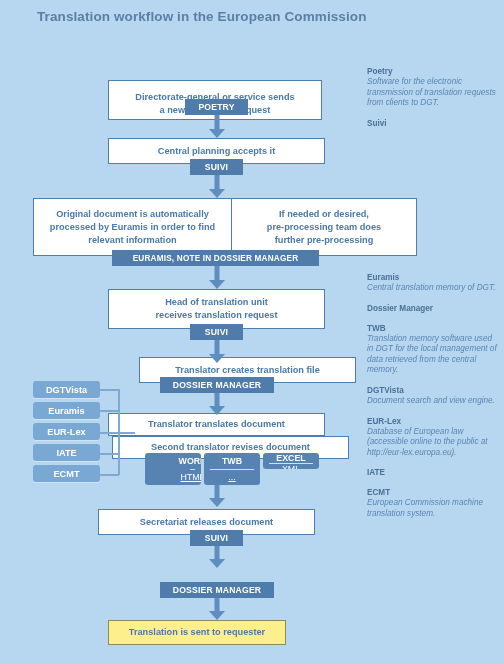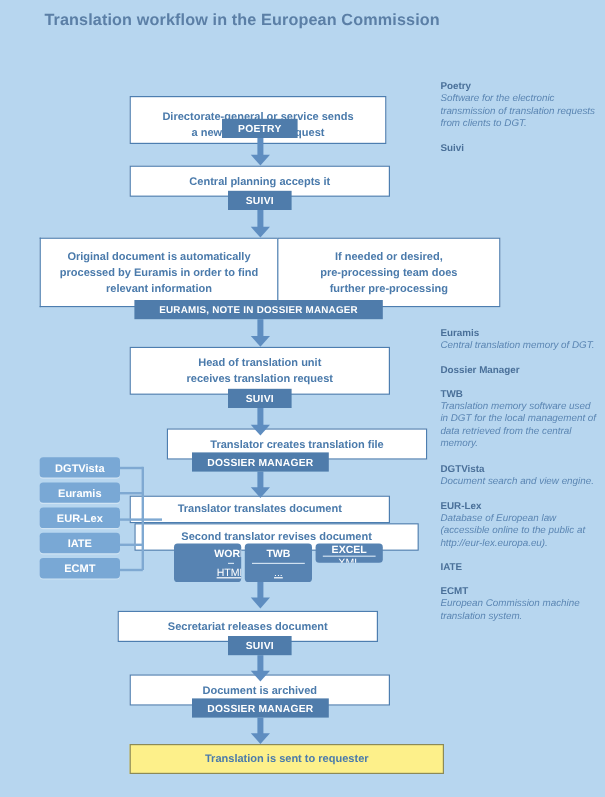--- a/index.html
+++ b/index.html
@@ -283,30 +283,27 @@
 
   <div class="flowbox" style="left:98px; top:509px; width:217px; height:26px;">
     <span class="txt">Secretariat releases document</span>
   </div>
   <div class="badge" style="left:190px; top:530px; width:53px; height:16px;">SUIVI</div>
   <div class="arrow" style="left:208px; top:546px; width:18px; height:22px;">
     <div class="shaft" style="height:15px;"></div>
     <div class="head"></div>
   </div>
 
-  <div class="flowbox" style="left:108px; top:562px; width:217px; height:26px;">
-    <span class="txt">Document is archived</span>
-  </div>
   <div class="badge" style="left:160px; top:582px; width:114px; height:16px;">DOSSIER MANAGER</div>
   <div class="arrow" style="left:208px; top:598px; width:18px; height:22px;">
     <div class="shaft" style="height:15px;"></div>
     <div class="head"></div>
   </div>
 
-  <div class="flowbox yellow" style="left:108px; top:620px; width:262px; height:25px;">
+  <div class="flowbox yellow" style="left:108px; top:620px; width:178px; height:25px;">
     <span class="txt">Translation is sent to requester</span>
   </div>
 
   <div class="glossary">
     <div class="gl-term">Poetry</div>
     <div class="gl-def">Software for the electronic transmission of translation requests from clients to DGT.</div>
     <div class="gl-term">Suivi</div>
   </div>
 
   <div class="glossary glossary-2">

